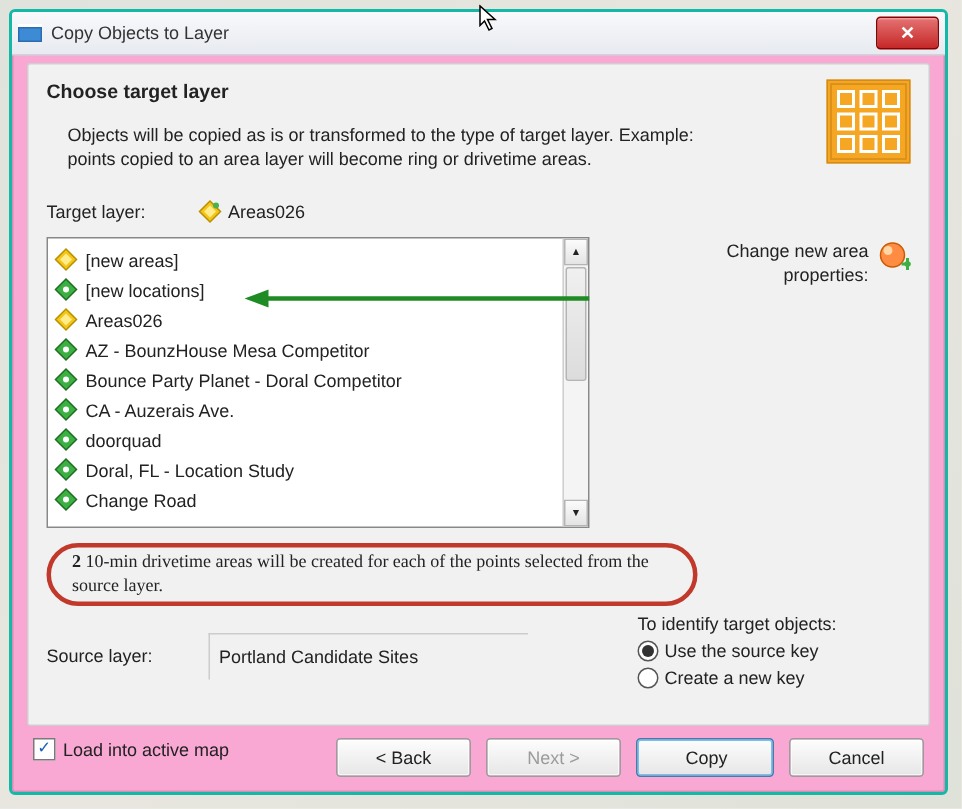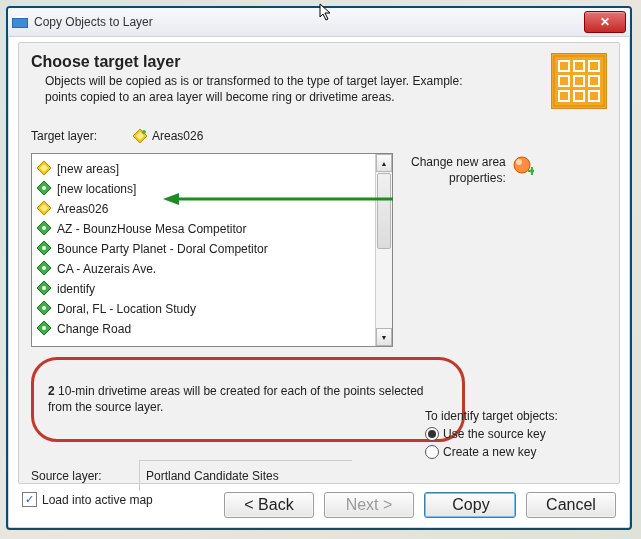--- a/index.html
+++ b/index.html
@@ -18,23 +18,23 @@
     position: absolute;
     inset: 0;
     background: linear-gradient(135deg,#dfe3db 0%,#e8e6df 50%,#dfe2d8 100%);
   }
   .window {
     position: absolute;
     left: 6px;
     top: 6px;
     width: 622px;
     height: 520px;
-    border: 2px solid #0c4a6e;
+    border: 2px solid #14b8a6;
     border-radius: 4px;
-    background: #ffffff;
+    background: #f9a8d4;
     box-shadow: 0 0 0 1px rgba(0,0,0,0.15) inset;
     overflow: hidden;
   }
   
   .titlebar {
     height: 28px;
     display: flex;
     align-items: center;
     padding: 0 4px;
     background: linear-gradient(#f8f9fb,#e7eaf0);
@@ -74,21 +74,21 @@
     left: 10px;
     right: 10px;
     bottom: 44px;
     border: 1px solid #cfcfcf;
     background: #f1f1f1;
     border-radius: 2px;
     padding: 10px 12px;
   }
   .header-row { display: flex; }
   .header-text { flex: 1; }
-  .heading { font-weight: bold; font-size: 16px; margin: 0 0 2px 0; }
+  .heading { font-weight: bold; font-size: 13px; margin: 0 0 14px 0; }
   .subtext { margin-left: 14px; line-height: 1.35; max-width: 440px; }
   .ornament {
     width: 54px; height: 54px;
     border: 1px solid #d48b1a;
     background: #f5a623;
     margin-left: 8px;
     position: relative;
   }
   .ornament::before {
     content:'';
@@ -151,42 +151,43 @@
   .sb-thumb { position:absolute; left:1px; right:1px; top:1px; height:74px; background:linear-gradient(#f0f0f0,#dcdcdc); border:1px solid #b5b5b5; border-radius:2px;}
   .list-items { position:absolute; left:0; top:0; right:16px; padding:2px 0; }
   .li {
     display:flex; align-items:flex-end;
     height: 20px;
     padding: 0 4px;
     gap: 5px;
     white-space: nowrap;
   }
   .side-panel { flex:1; padding-top: 2px; }
-  .change-area { text-align: right; line-height: 1.3;  display:flex; align-items:flex-start; justify-content:flex-start; gap:6px;}
+  .change-area { text-align: right; line-height: 1.3;  display:flex; align-items:flex-start; justify-content:flex-end; gap:6px;}
   .change-area-text { text-align:right; }
   .ball {
     width:22px; height:22px; display:inline-block; 
   }
   .ball svg{width:22px;height:22px;display:block;}
   .arrow-ann {
     position:absolute;
     left: 155px;
     top: 156px;
     width: 230px;
     height: 14px;
     pointer-events:none;
   }
   .arrow-ann svg { width:100%; height:100%; display:block; }
   .callout {
     margin-top: 10px;
     width: 400px;
     border: 3px solid #c0392b;
     border-radius: 26px;
-    padding: 24px 14px;
+    padding: 2px 14px;
     line-height: 1.3;
+    font-family: Liberation Serif, serif;
   }
   .id-block {
     position: absolute;
     right: 14px;
     top: 366px;
     width: 180px;
   }
   .id-block .heading2 { margin-bottom: 2px; }
   .radio-row { display:flex; align-items:center; gap:4px; height:18px;}
   .radio {
@@ -214,21 +215,21 @@
   .chk.checked::after { content:'✓'; font-size:11px; color:#1a5fb4; line-height:1;}
   .btns { margin-left:auto; display:flex; gap:10px; }
   .btn {
     min-width: 72px;
     height: 24px;
     border: 1px solid #9c9c9c;
     background: linear-gradient(#fdfdfd,#e6e6e6);
     border-radius: 3px;
     display:flex; align-items:center; justify-content:center;
     padding: 0 8px;
-    font-family: inherit; font-size:16px;
+    font-family: inherit; font-size:12px;
     box-shadow: 0 0 0 1px rgba(255,255,255,0.6) inset;
   }
   .btn.default { border: 1px solid #3c7fb1; box-shadow: 0 0 0 1px #7cc0e8 inset; padding-left: 10px; }
   .btn.disabled { color:#9b9b9b; }
   .chk-label { display:flex; align-items:center; gap:5px;}
   .cursor-ann {
     position:absolute;
     left: 319px;
     top: 3px;
     width: 16px; height: 20px;
@@ -353,21 +354,21 @@
                 </span>
               <span>CA - Auzerais Ave.</span>
             </div>
             <div class="li">
               <span class="layer-icon-yellow">
                   <svg viewBox="0 0 16 16">
                     <polygon points="8,1 15,8 8,15 1,8" fill="#3cb043" stroke="#1e6f22"></polygon>
                     <circle cx="8" cy="8" r="2" fill="#fff"></circle>
                   </svg>
                 </span>
-              <span>identify</span>
+              <span>doorquad</span>
             </div>
             <div class="li">
               <span class="layer-icon-yellow">
                   <svg viewBox="0 0 16 16">
                     <polygon points="8,1 15,8 8,15 1,8" fill="#3cb043" stroke="#1e6f22"></polygon>
                     <circle cx="8" cy="8" r="2" fill="#fff"></circle>
                   </svg>
                 </span>
               <span>Doral, FL - Location Study</span>
             </div>

